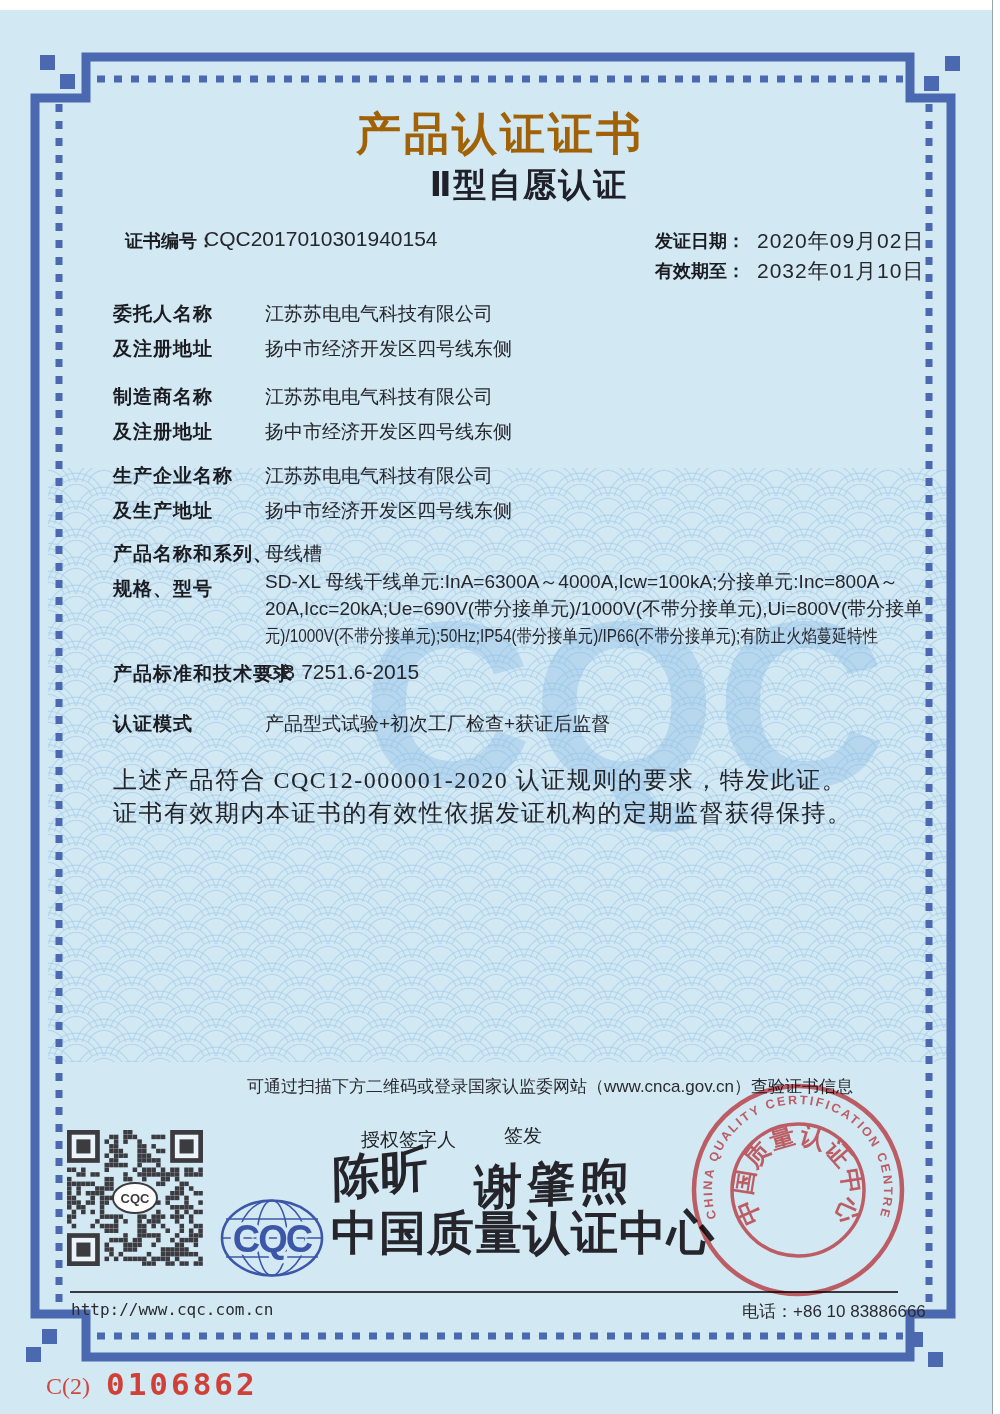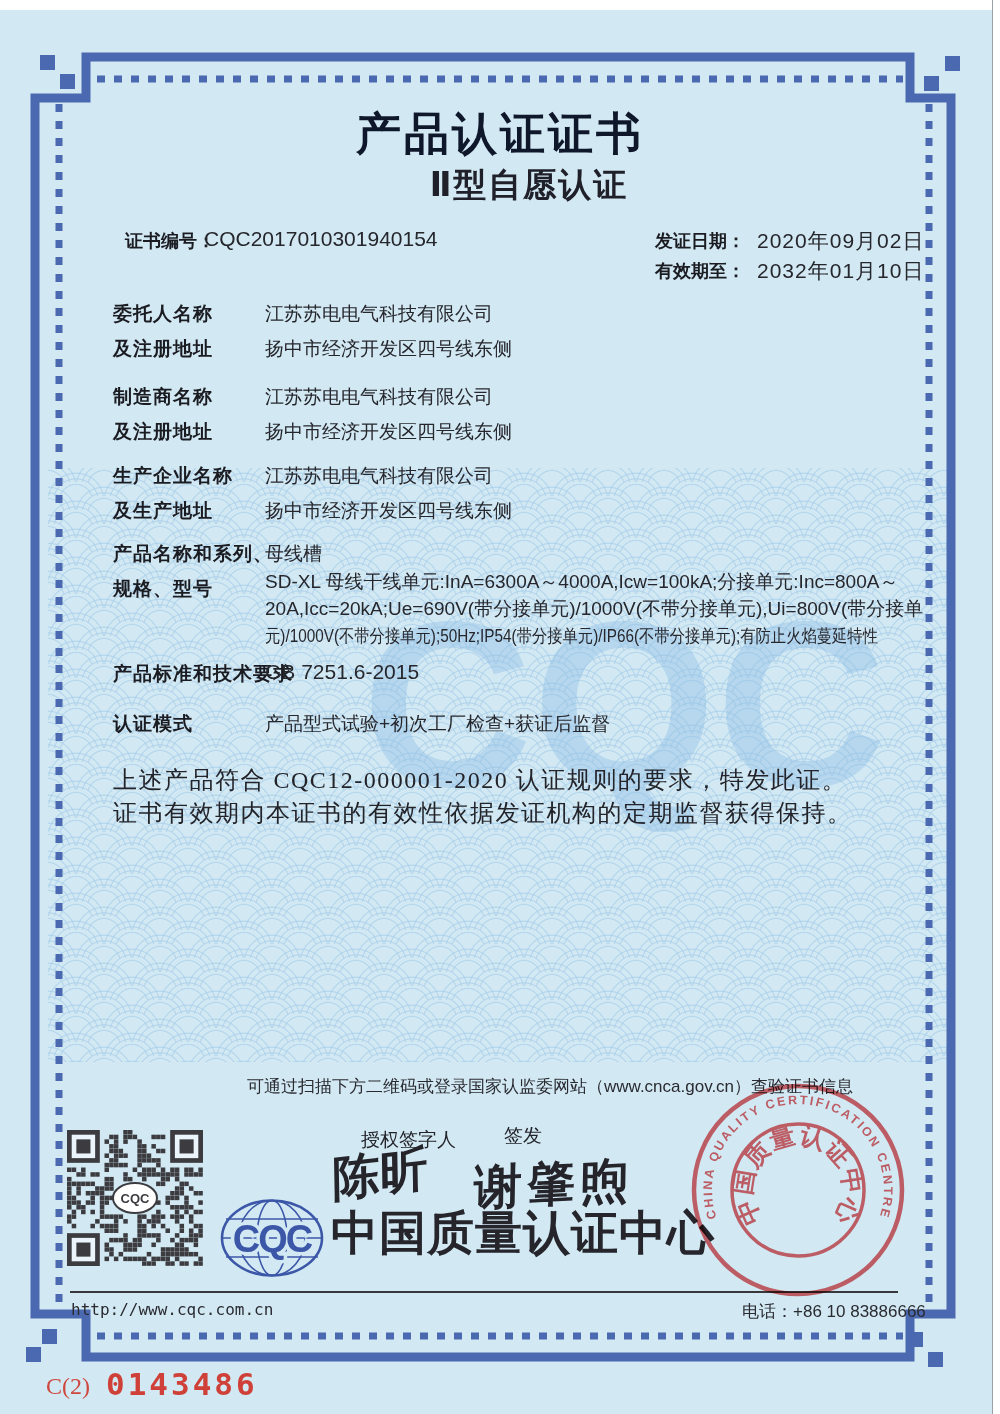--- a/index.html
+++ b/index.html
@@ -27,21 +27,21 @@
     background-size:56px 28px, 56px 28px;
     background-position:0 0, 28px 14px;
   }
   .wm-cqc {
     left:362px; top:568px; z-index:1;
     font-size:236px; font-weight:bold; letter-spacing:0px;
     color:rgba(142,190,228,.42);
   }
 
   
-  .title { left:0; top:104px; width:1000px; text-align:center; font-size:45px; font-weight:bold; letter-spacing:3px; color:#0f172a; z-index:3; }
+  .title { left:0; top:104px; width:1000px; text-align:center; font-size:45px; font-weight:bold; letter-spacing:3px; color:#a16207; z-index:3; }
   .subtitle { left:0; top:163px; width:1000px; text-align:center; font-size:33px; font-weight:600; letter-spacing:2px; color:#20202a; z-index:3;margin-left:29px; }
   .lbl { font-weight:bold; font-size:19px; color:#1b1b22; letter-spacing:1px; z-index:3; }
   .klbl { font-family:"Liberation Serif","DejaVu Serif",serif; font-weight:bold; font-size:18px; color:#1b1b22; z-index:3; }
   .val { font-size:19px; color:#26262d; z-index:3; }
   .big-val { font-size:21px; color:#26262d; z-index:3; }
   .nowrap { white-space:nowrap; }
   .spec3 { font-size:18px; transform:scaleX(.85); transform-origin:left center; }
   .stmt { font-family:"Liberation Serif","DejaVu Serif",serif; font-size:24px; letter-spacing:1.5px; color:#23232a; z-index:3; }
 
   .note { font-size:17px; color:#2a2a31; z-index:3; }
@@ -468,18 +468,18 @@
     <text font-size="25" font-weight="bold" fill="#e2585c" letter-spacing="1" font-family="Liberation Sans, DejaVu Sans, sans-serif">
       <textPath href="#stamp-cn-arc" startOffset="50%" text-anchor="middle">中国质量认证中心</textPath>
     </text>
   </svg>
 
   <div class="abs footer-rule"></div>
   <div class="abs f-url">http://www.cqc.com.cn</div>
   <div class="abs f-phone"><span>电话：</span><span>+86 10 83886666</span></div>
 
   <div class="abs serial-prefix">C(2)</div>
-  <div class="abs serial-num">0143486</div>
+  <div class="abs serial-num">0106862</div>
 
   <div class="abs edge-top"></div>
   <div class="abs edge-right"></div>
 
 </div>
 
 </body></html>

